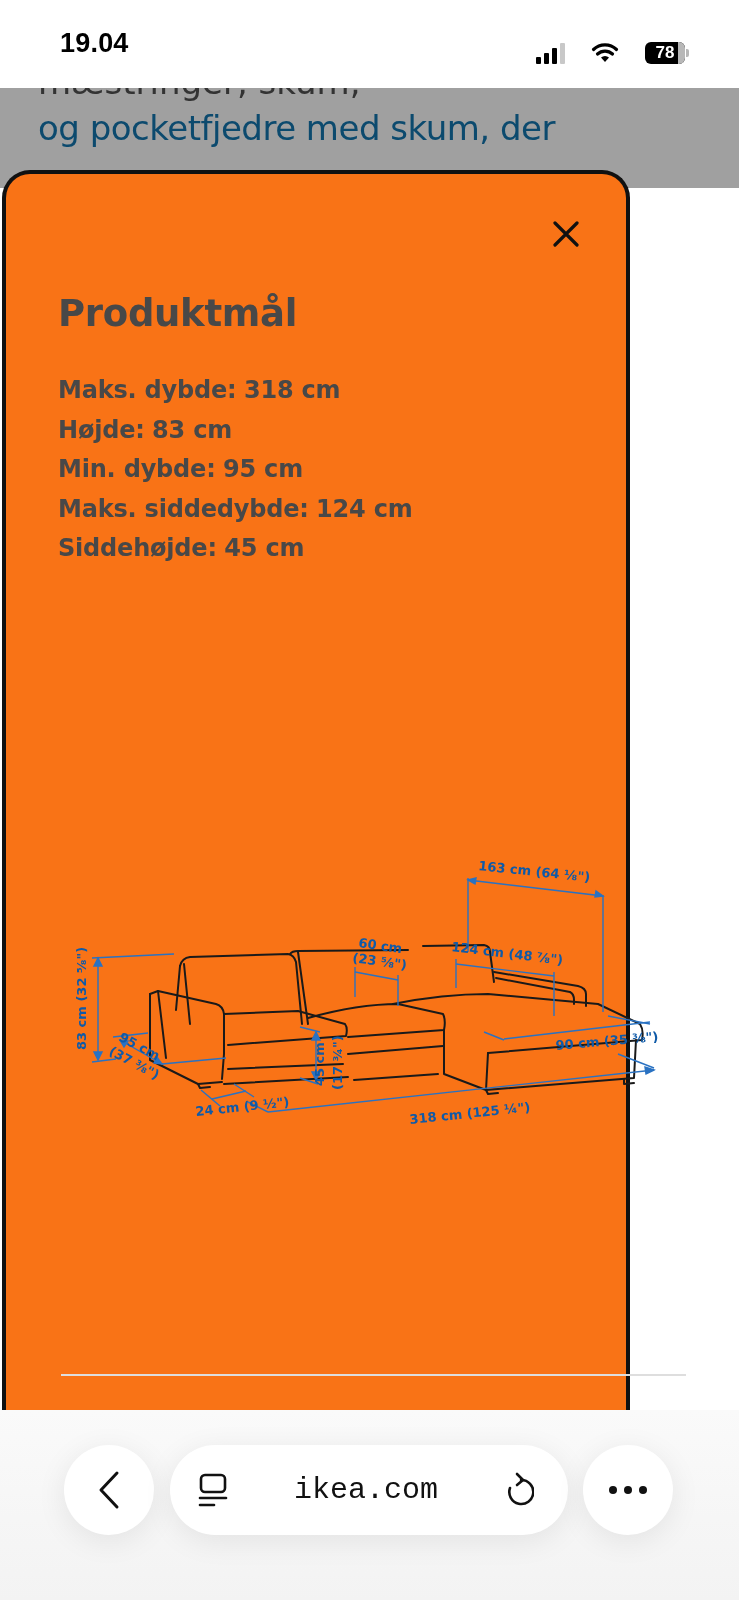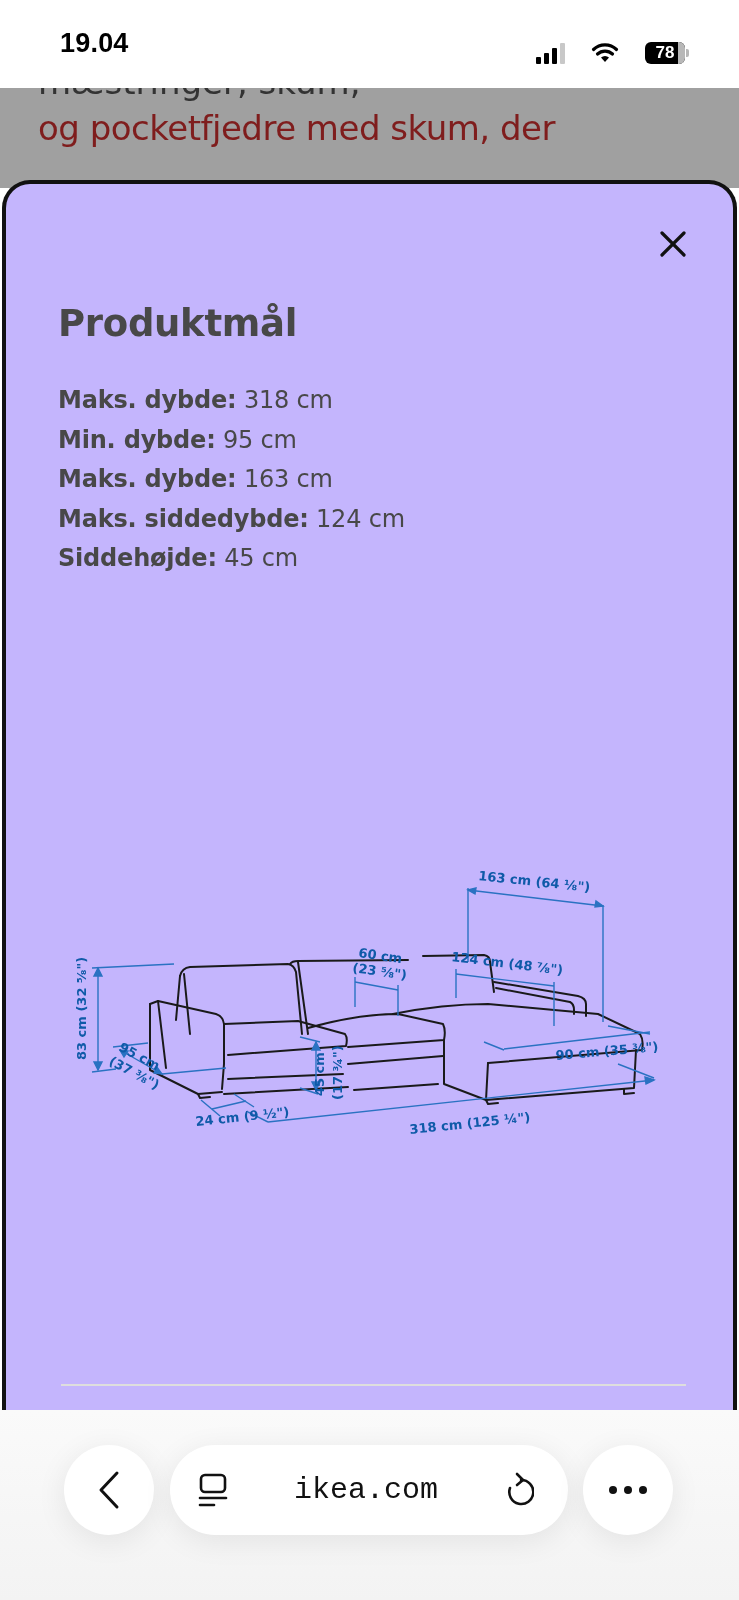--- a/index.html
+++ b/index.html
@@ -13,31 +13,31 @@
   .signal { display: flex; align-items: flex-end; gap: 3px; height: 22px; }
   .signal span { width: 5px; background: #000; border-radius: 1px; }
   .signal span.dim { background: #c8c8c8; }
   .battery { position: relative; width: 40px; height: 22px; background: #000; border-radius: 6px; overflow: hidden; display: flex; align-items: center; justify-content: center; }
   .battery .empty { position: absolute; right: 0; top: 0; width: 7px; height: 100%; background: #b8b8b8; }
   .battery .pct { position: relative; color: #fff; font-family: "Liberation Sans", sans-serif; font-weight: bold; font-size: 17px; }
   .battery-cap { width: 3px; height: 8px; background: #b8b8b8; border-radius: 0 2px 2px 0; margin-left: -8px; }
 
   
   .bg-page { position: absolute; left: 0; top: 88px; width: 739px; height: 100px; background: #a0a0a0; overflow: hidden; }
-  .bg-text { position: absolute; left: 38px; top: 20px; font-family: "DejaVu Sans", sans-serif; font-size: 34px; color: #7f1d1d; letter-spacing: -0.5px; }
+  .bg-text { position: absolute; left: 38px; top: 20px; font-family: "DejaVu Sans", sans-serif; font-size: 34px; color: #0c4a6e; letter-spacing: -0.5px; }
   .bg-text-clipped { position: absolute; left: 38px; top: -26px; font-size: 34px; color: #333; }
 
   
-  .modal { position: absolute; left: 2px; top: 180px; width: 735px; height: 1240px; background: #c4b5fd; border: 4px solid #111; border-bottom: none; border-radius: 28px 28px 0 0; }
+  .modal { position: absolute; left: 2px; top: 170px; width: 628px; height: 1240px; background: #f97316; border: 4px solid #111; border-bottom: none; border-radius: 28px 28px 0 0; }
   .close-btn { position: absolute; right: 40px; top: 40px; width: 40px; height: 40px; display: flex; align-items: center; justify-content: center; cursor: pointer; }
   .modal-title { position: absolute; left: 52px; top: 118px; font-family: "DejaVu Sans", sans-serif; font-weight: bold; font-size: 37px; color: #484848; letter-spacing: -0.3px; }
   .dims-list { position: absolute; left: 52px; top: 197px; list-style: none; }
   .dims-list li { font-size: 24px; line-height: 39.5px; color: #484848; letter-spacing: -0.2px; }
   .dims-list .lbl { font-weight: bold; }
-  .dims-list .val { font-weight: normal; }
+  .dims-list .val { font-weight: bold; }
 
   .diagram { position: absolute; left: 52px; top: 680px; width: 630px; height: 380px; }
   .diagram svg text { font-family: "DejaVu Sans", sans-serif; font-weight: bold; fill: #0f5aa8; }
 
   .divider { position: absolute; left: 55px; top: 1200px; width: 625px; height: 2px; background: #dedede; }
 
   
   .browser-bar { position: absolute; left: 0; top: 1410px; width: 739px; height: 190px; background: linear-gradient(#fafafa, #f3f3f3); }
   .pill { position: absolute; background: #fff; box-shadow: 0 6px 30px rgba(0,0,0,0.08); display: flex; align-items: center; justify-content: center; }
   .back-btn { left: 64px; top: 35px; width: 90px; height: 90px; border-radius: 45px; }
@@ -81,22 +81,22 @@
   <div class="close-btn">
     <svg width="26" height="26" viewBox="0 0 26 26">
       <path d="M2 2 L24 24 M24 2 L2 24" stroke="#111" stroke-width="3.2" stroke-linecap="round"></path>
     </svg>
   </div>
 
   <h1 class="modal-title">Produktmål</h1>
 
   <ul class="dims-list">
     <li><span class="lbl">Maks. dybde:</span> <span class="val">318 cm</span></li>
+    <li><span class="lbl">Højde:</span> <span class="val">83 cm</span></li>
     <li><span class="lbl">Min. dybde:</span> <span class="val">95 cm</span></li>
-    <li><span class="lbl">Maks. dybde:</span> <span class="val">163 cm</span></li>
     <li><span class="lbl">Maks. siddedybde:</span> <span class="val">124 cm</span></li>
     <li><span class="lbl">Siddehøjde:</span> <span class="val">45 cm</span></li>
   </ul>
 
   <div class="diagram">
     <svg width="630" height="380" viewBox="0 0 630 380">
 
       <g stroke="#1a1a1a" stroke-width="2" fill="none" stroke-linejoin="round" stroke-linecap="round">
 
         <path d="M122 112 Q124 104 132 103 L230 100 Q236 101 238 108 L244 170"></path>

